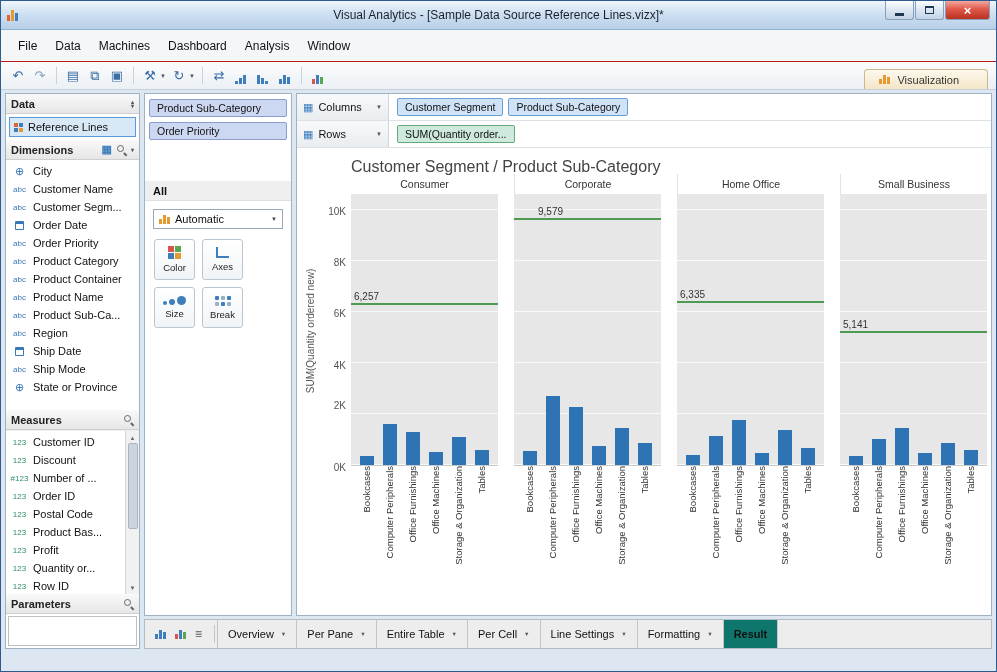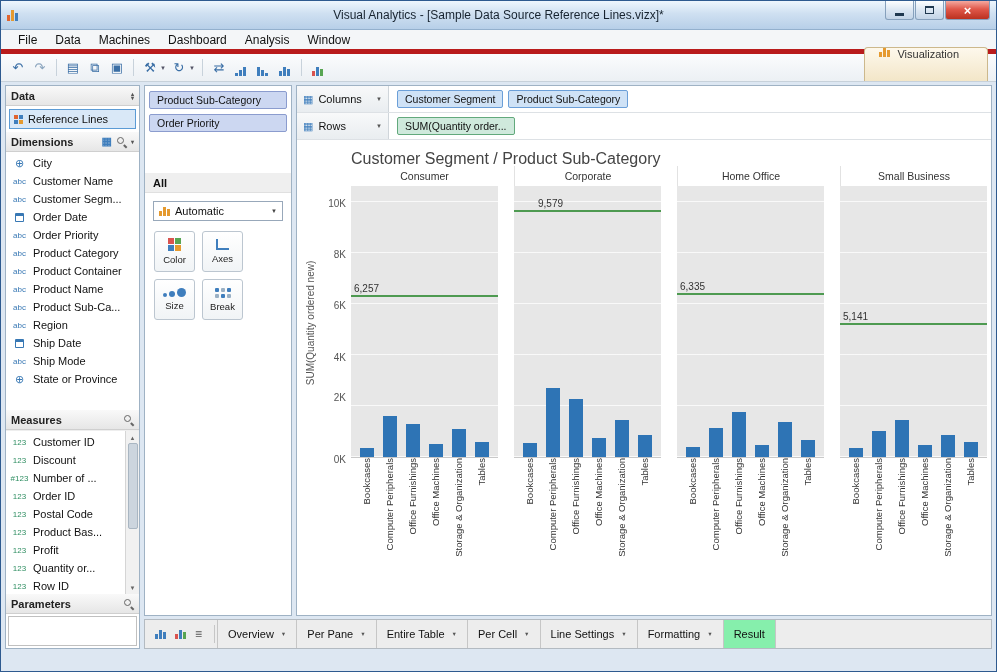--- a/index.html
+++ b/index.html
@@ -12,38 +12,38 @@
  background:linear-gradient(#eef6fd,#cfe0f1 45%,#b7cfe8);border-bottom:1px solid #93b0cd}
 .title-text{position:absolute;left:0;right:0;text-align:center;font-size:12px;color:#17232f}
 .win-controls{margin-left:auto;display:flex;align-self:flex-start;z-index:2}
 .win-btn{width:29px;height:19px;border:1px solid #86a0bc;border-top:none;display:flex;align-items:center;justify-content:center;
  background:linear-gradient(#fdfeff,#dbe6f2 50%,#c3d4e7);border-radius:0 0 3px 3px;margin-left:1px;cursor:default}
 .win-btn.close{width:45px;background:linear-gradient(#f4a99f,#e0584a 45%,#bb3120);color:#fff;font-size:13px;font-weight:bold}
 .min-glyph{width:9px;height:3px;background:#20384f;margin-top:8px}
 .max-glyph{width:9px;height:8px;border:1px solid #20384f;border-top-width:2px}
 
 
-.menubar{height:24px;flex:none;background:#f4f6f8;display:flex;align-items:center;padding:0 8px;border-bottom:5px solid #b91c1c}
+.menubar{height:32px;flex:none;background:#f4f6f8;display:flex;align-items:center;padding:0 8px;border-bottom:1px solid #b91c1c}
 .menu-item{padding:3px 9px;font-size:12px}
 .toolbar{height:28px;flex:none;display:flex;align-items:center;gap:4px;padding:0 8px;
  background:linear-gradient(#fbfcfd,#ecf0f4);border-bottom:1px solid #c7d1da}
 .tb-icon{min-width:18px;height:20px;display:flex;align-items:flex-end;justify-content:center;font-size:13px;color:#3a6ea5;padding-bottom:2px}
 .tb-icon.glyph{align-items:center;padding-bottom:0}
 .tb-icon.dim{color:#8aa4bd}
 .tb-sep{width:1px;height:17px;background:#c8d2db;margin:0 3px}
 .tb-caret{font-size:6px;color:#556;margin-left:-3px}
 .bic{display:inline-flex;align-items:flex-end;gap:1px}
 .bic i{display:block;width:3px;background:#3f7ebd}
 .bic i:nth-child(1){height:5px}.bic i:nth-child(2){height:9px}.bic i:nth-child(3){height:7px}
 .bic.asc i:nth-child(1){height:3px}.bic.asc i:nth-child(2){height:6px}.bic.asc i:nth-child(3){height:9px}
 .bic.desc i:nth-child(1){height:9px}.bic.desc i:nth-child(2){height:6px}.bic.desc i:nth-child(3){height:3px}
 .bic.orange i{background:#e59a2f}
 .bic.multi i:nth-child(1){background:#d9534f}.bic.multi i:nth-child(2){background:#3f7ebd}.bic.multi i:nth-child(3){background:#58a552}
 .bic.app i{width:3px}.bic.app i:nth-child(1){background:#e0642f;height:6px}.bic.app i:nth-child(2){background:#e59a2f;height:11px}.bic.app i:nth-child(3){background:#3f7ebd;height:8px}
-.viz-tab{margin-left:auto;align-self:flex-end;height:34px;display:flex;align-items:flex-start;gap:7px;padding:0 28px 0 14px;
+.viz-tab{margin-left:auto;align-self:flex-end;height:20px;display:flex;align-items:center;gap:7px;padding:0 28px 0 14px;
  background:linear-gradient(#fdf8ec,#f3e6c8);border:1px solid #ccb88c;border-bottom:none;border-radius:4px 4px 0 0;font-size:11px;color:#333}
 
 
 .main{flex:1;display:flex;gap:4px;padding:3px 4px 0 4px;min-height:0}
 .sidebar{width:135px;flex:none;background:#fff;border:1px solid #9fb2c4;display:flex;flex-direction:column}
 .sec-hdr{height:20px;flex:none;display:flex;align-items:center;gap:4px;padding:0 5px;font-size:11px;font-weight:bold;color:#222;
  background:linear-gradient(#f9f9f9,#e6e6e6);border-bottom:1px solid #cfcfcf}
 .sec-hdr .sp{flex:1}
 .sort-ic{display:flex;flex-direction:column;line-height:4px;font-size:6px;color:#555}
 .search-icon{position:relative;width:11px;height:11px;display:inline-block;flex:none}
@@ -136,21 +136,21 @@
 
 
 .bottom-bar{height:30px;flex:none;margin-top:3px;display:flex;align-items:stretch;background:#ededed;border:1px solid #b3bac1}
 .bb-icons{display:flex;align-items:center;gap:9px;padding:0 10px}
 .list-ic{font-size:12px;color:#555;line-height:1}
 .bb-sep{width:1px;background:#c6c6c6;margin:5px 2px}
 .tabs{display:flex;align-items:stretch}
 .tab{display:flex;align-items:center;gap:7px;padding:0 10px;font-size:11px;border-right:1px solid #c6c6c6}
 .tab:first-child{border-left:1px solid #c6c6c6}
 .tab .caret{font-size:5.5px;color:#555}
-.tab.active{background:#86efac;font-weight:normal}
+.tab.active{background:#0f766e;font-weight:bold}
 .frame-bottom{height:22px;flex:none}
 </style>
 </head>
 <body>
 
 <div class="window">
 
   <div class="titlebar">
     <span class="bic app">
         <i></i>

